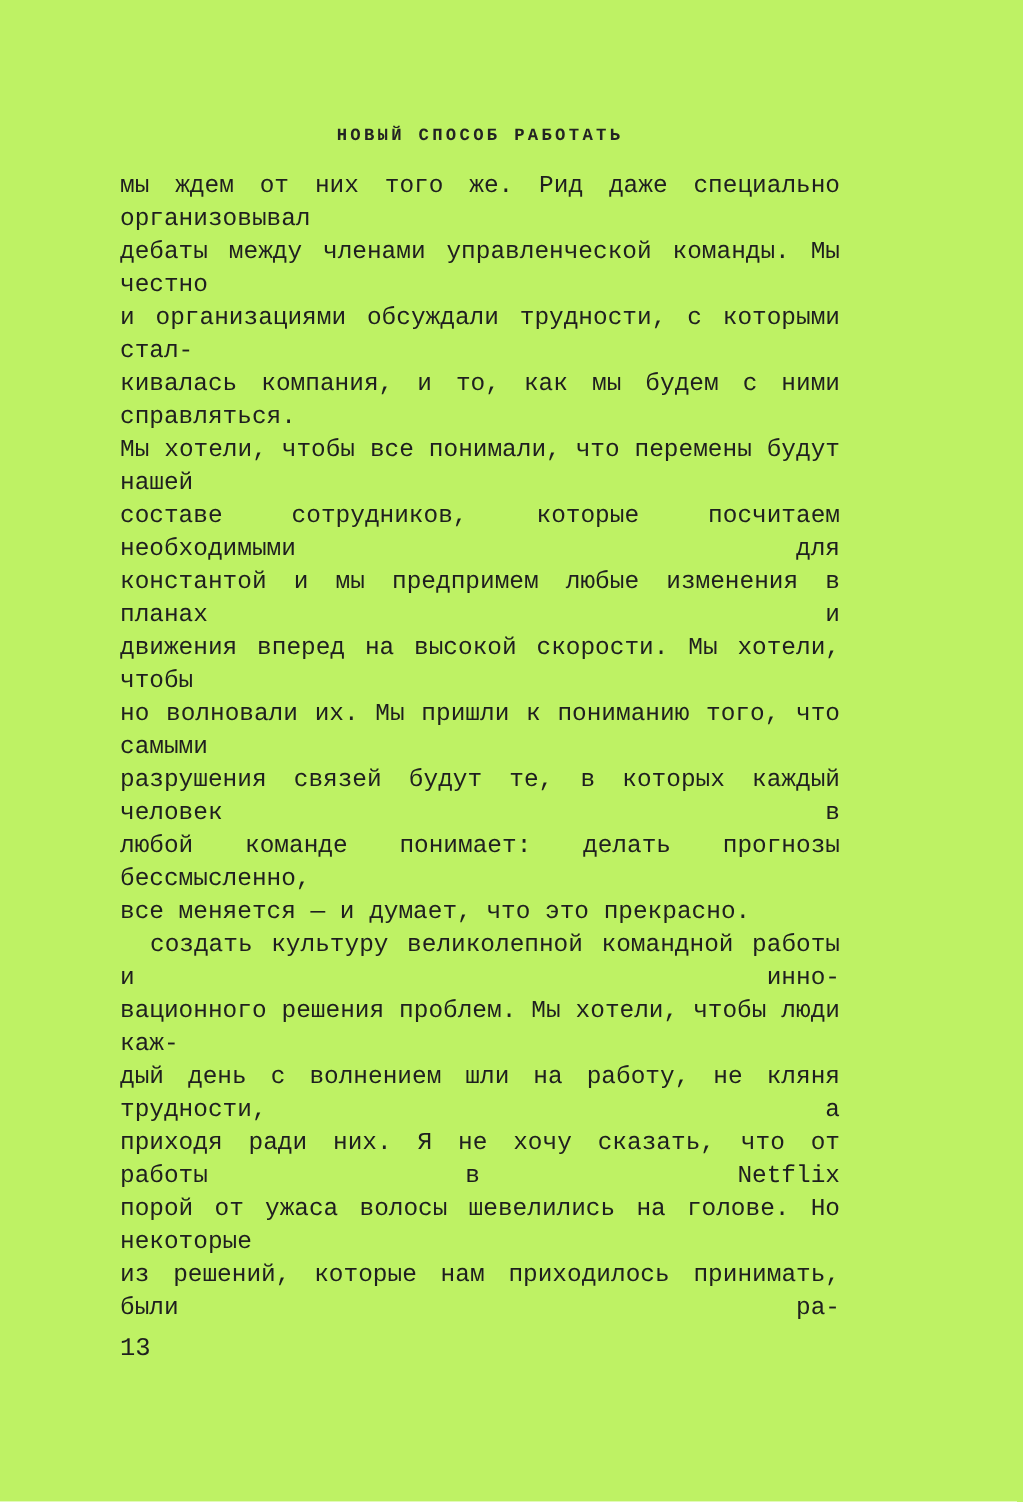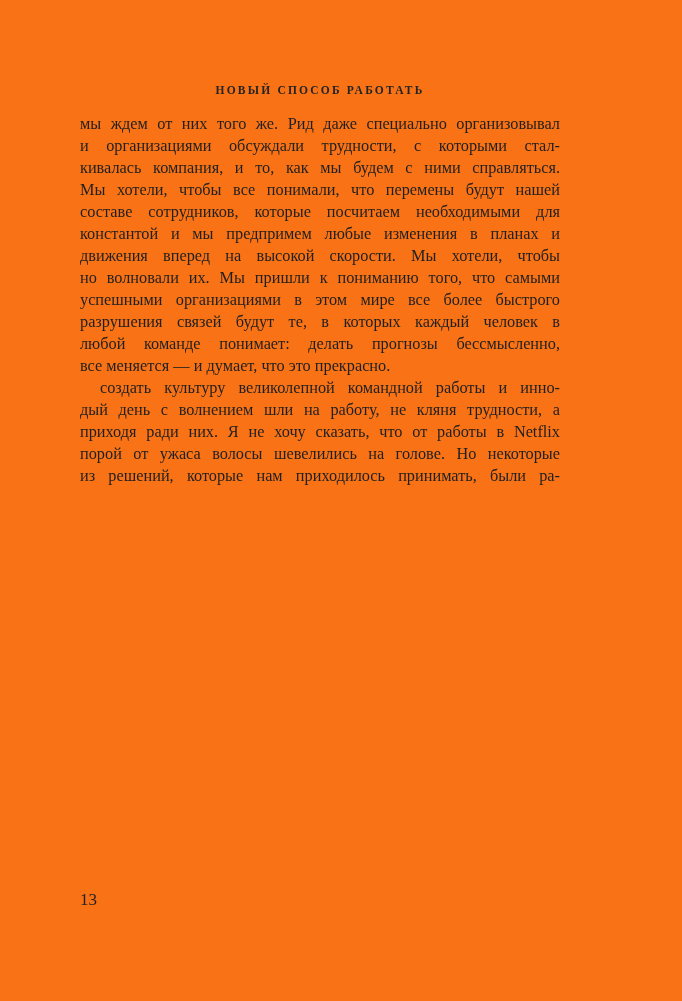--- a/index.html
+++ b/index.html
@@ -4,23 +4,23 @@
 <style>
   html, body {
     margin: 0;
     padding: 0;
     background: #ffffff;
   }
   .page {
     position: relative;
     width: 682px;
     height: 1001px;
-    background: #f97316;
+    background: #bef264;
     overflow: hidden;
-    font-family: Liberation Serif, serif;
+    font-family: Liberation Mono, monospace;
   }
   .running-header {
     position: absolute;
     top: 84px;
     left: 80px;
     width: 480px;
     text-align: center;
     font-size: 11.5px;
     font-weight: 600;
     letter-spacing: 2.2px;
@@ -59,34 +59,35 @@
   }
 </style>
 </head>
 <body>
 
 <main class="page">
   <div class="running-header">НОВЫЙ СПОСОБ РАБОТАТЬ</div>
   <div class="body-text" id="body-text">
       <div class="paragraph">
         <div class="line">мы ждем от них того же. Рид даже специально организовывал</div>
+        <div class="line">дебаты между членами управленческой команды. Мы честно</div>
         <div class="line">и организациями обсуждали трудности, с которыми стал-</div>
         <div class="line">кивалась компания, и то, как мы будем с ними справляться.</div>
         <div class="line">Мы хотели, чтобы все понимали, что перемены будут нашей</div>
         <div class="line">составе сотрудников, которые посчитаем необходимыми для</div>
         <div class="line">константой и мы предпримем любые изменения в планах и</div>
         <div class="line">движения вперед на высокой скорости. Мы хотели, чтобы</div>
         <div class="line">но волновали их. Мы пришли к пониманию того, что самыми</div>
-        <div class="line">успешными организациями в этом мире все более быстрого</div>
         <div class="line">разрушения связей будут те, в которых каждый человек в</div>
         <div class="line">любой команде понимает: делать прогнозы бессмысленно,</div>
         <div class="line last-left">все меняется — и думает, что это прекрасно.</div>
       </div>
       <div class="paragraph indent">
         <div class="line">создать культуру великолепной командной работы и инно-</div>
+        <div class="line">вационного решения проблем. Мы хотели, чтобы люди каж-</div>
         <div class="line">дый день с волнением шли на работу, не кляня трудности, а</div>
         <div class="line">приходя ради них. Я не хочу сказать, что от работы в Netflix</div>
         <div class="line">порой от ужаса волосы шевелились на голове. Но некоторые</div>
         <div class="line">из решений, которые нам приходилось принимать, были ра-</div>
       </div>
     </div>
   <div class="page-number">13</div>
 </main>
 
 </body></html>

